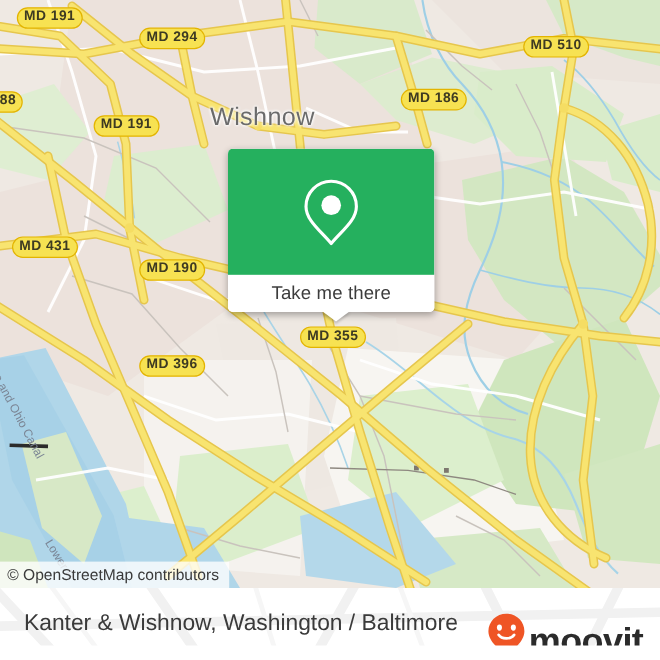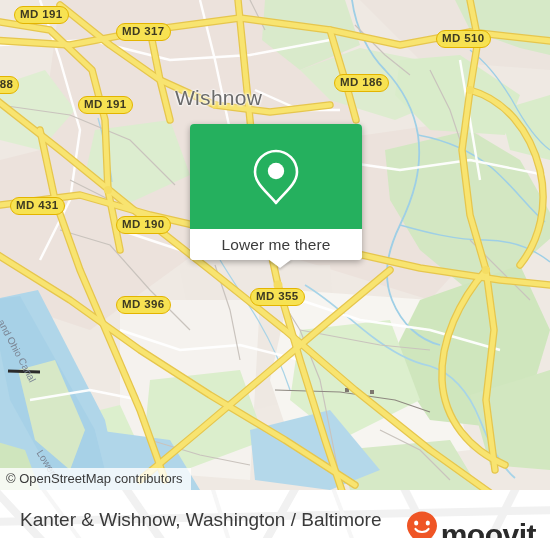--- a/index.html
+++ b/index.html
@@ -319,42 +319,42 @@
         <circle cx="215" cy="105" r="3.5" fill="#f5dd63"></circle>
       </g>
     </svg>
 
     <div class="city-label" style="left:175px; top:86px;">Wishnow</div>
 
     <div class="water-label" style="left:-6px; top:296px; transform:rotate(62deg); transform-origin:left top;">eake and Ohio Canal</div>
     <div class="water-label" style="left:44px; top:448px; transform:rotate(58deg); transform-origin:left top;">Lower R</div>
 
     <div class="shield" style="left:14px;  top:6px;">MD 191</div>
-    <div class="shield" style="left:116px; top:23px;">MD 317</div>
+    <div class="shield" style="left:116px; top:23px;">MD 294</div>
     <div class="shield" style="left:436px; top:30px;">MD 510</div>
     <div class="shield" style="left:334px; top:74px;">MD 186</div>
     <div class="shield" style="left:78px;  top:96px;">MD 191</div>
     <div class="shield" style="left:-13px; top:76px;">188</div>
     <div class="shield" style="left:10px;  top:197px;">MD 431</div>
     <div class="shield" style="left:116px; top:216px;">MD 190</div>
     <div class="shield" style="left:116px; top:296px;">MD 396</div>
-    <div class="shield" style="left:250px; top:288px;">MD 355</div>
+    <div class="shield" style="left:250px; top:272px;">MD 355</div>
 
     <div id="attribution">© OpenStreetMap contributors</div>
   </div>
 
   <div id="card">
     <div id="card-head">
       <svg width="52" height="60" viewBox="0 0 52 60">
         <path d="M26 4 C14.4 4 5 13.4 5 25 C5 37 18 46 26 56 C34 46 47 37 47 25 C47 13.4 37.6 4 26 4 Z" fill="none" stroke="#ffffff" stroke-width="2.6" stroke-linejoin="round"></path>
         <circle cx="26" cy="24" r="8.2" fill="#ffffff"></circle>
       </svg>
     </div>
     <div id="card-foot">
-      <span id="card-foot-label">Lower me there</span>
+      <span id="card-foot-label">Take me there</span>
     </div>
   </div>
   <div id="card-pointer"></div>
 
   <div id="footer">
     <svg id="footer-watermark" width="550" height="60" viewBox="0 0 550 60">
       <rect x="0" y="0" width="550" height="60" fill="#ffffff"></rect>
       <g stroke="#f1f1f1" stroke-width="8" fill="none" stroke-linecap="round">
         <path d="M-10,-5 L60,70"></path>
         <path d="M120,-10 L175,70"></path>

